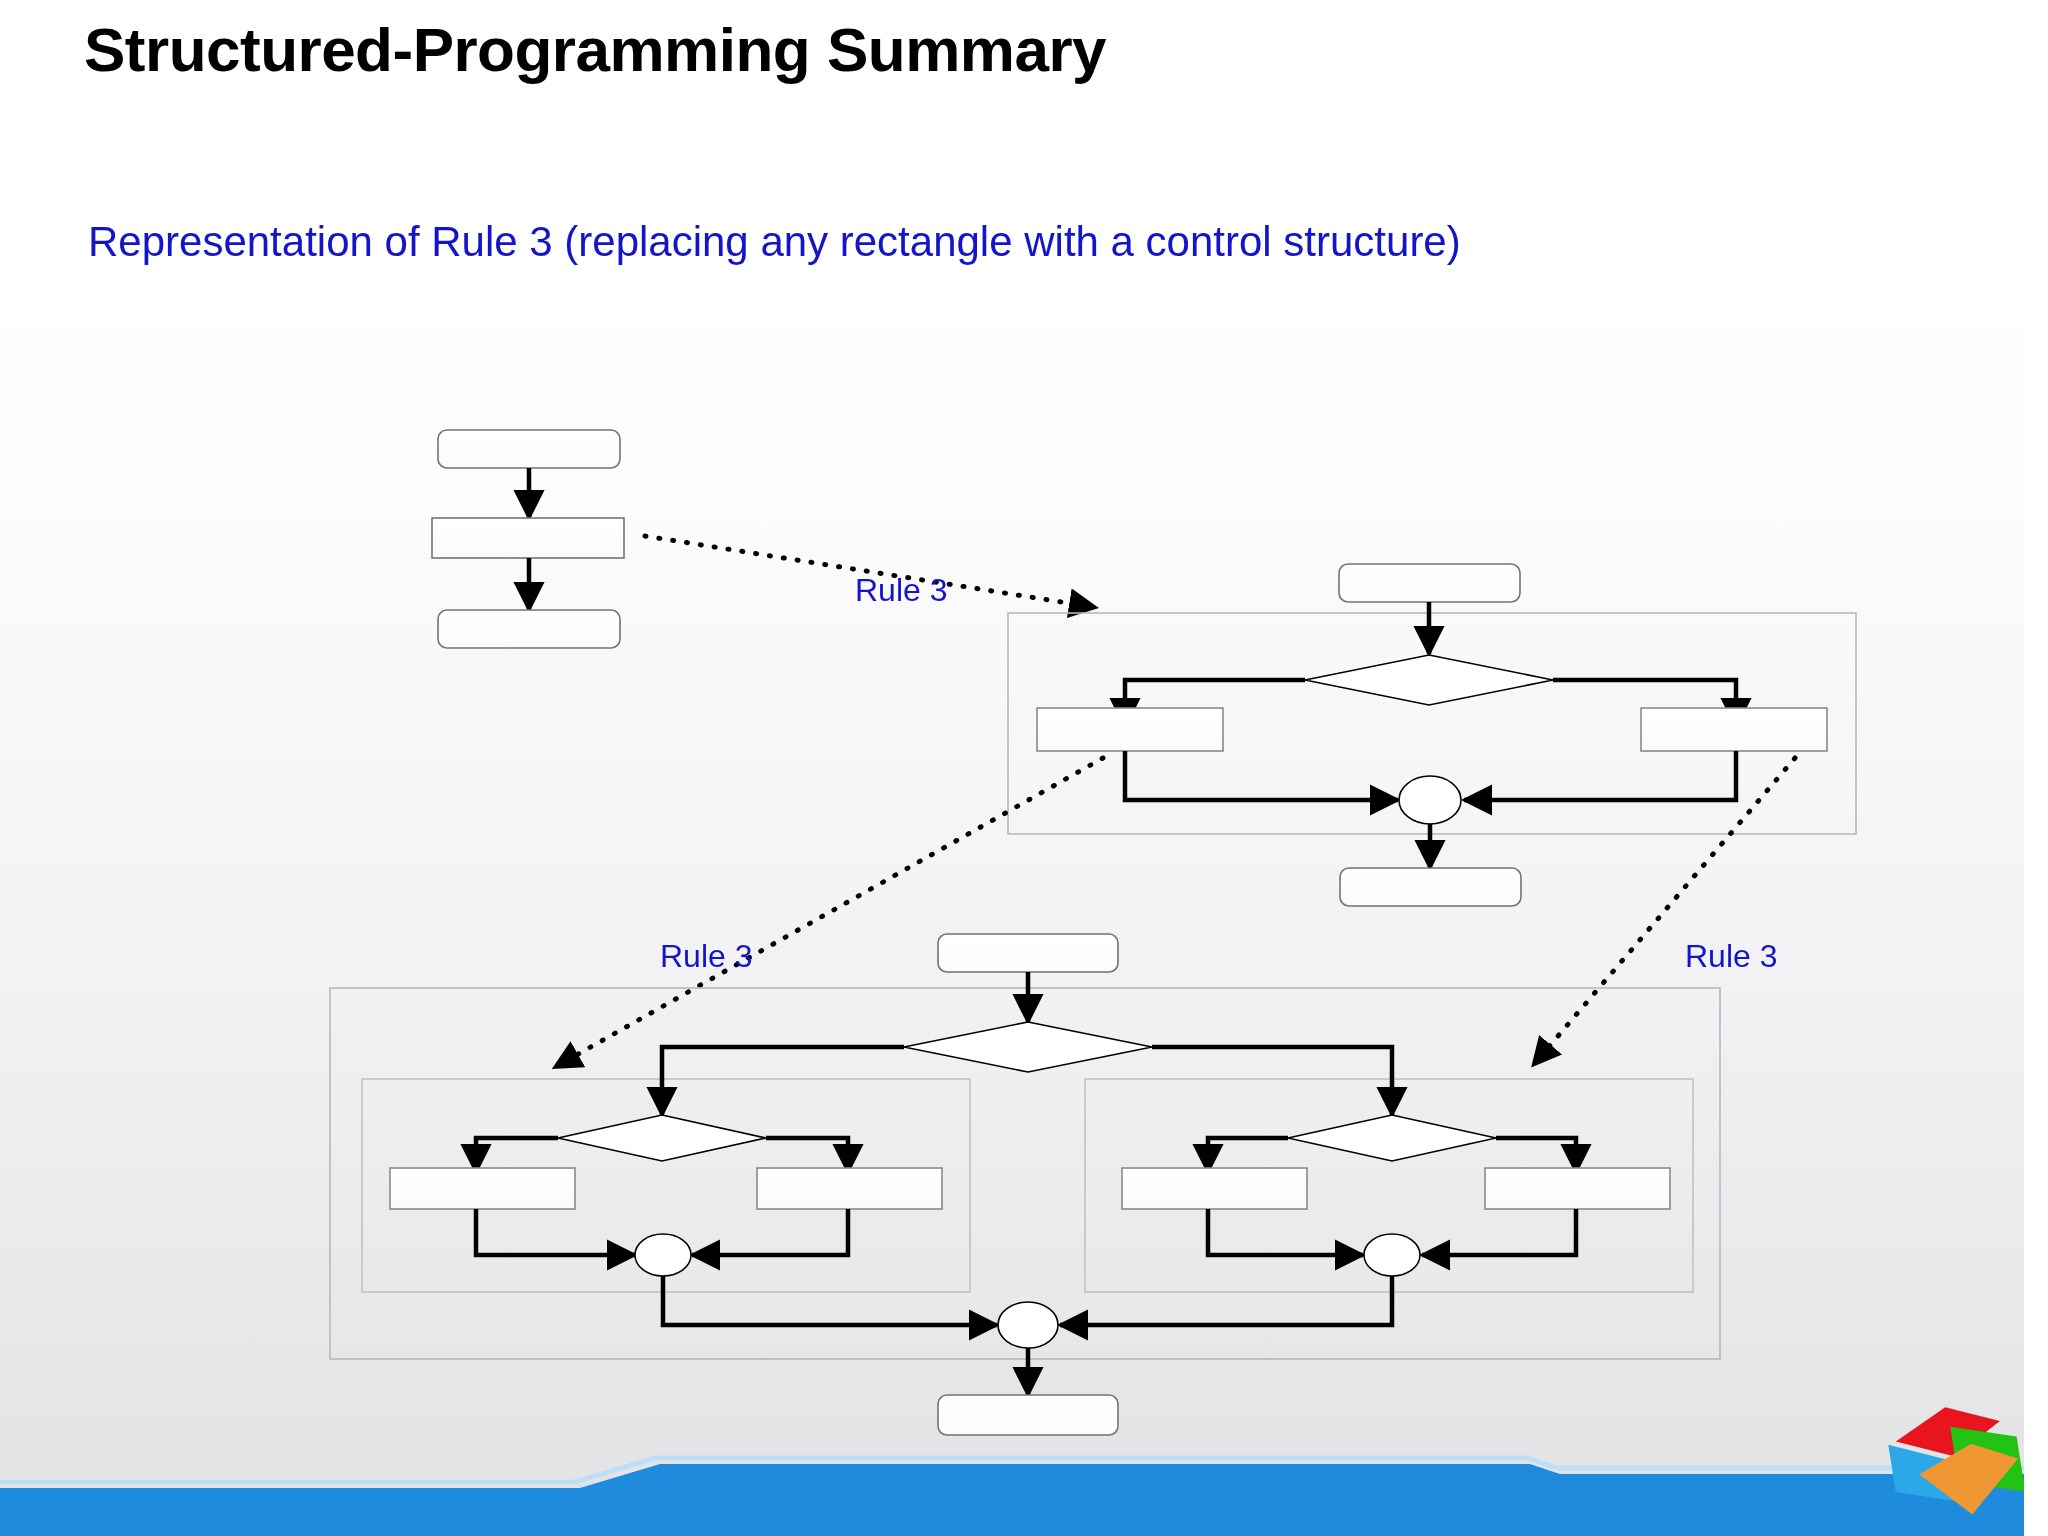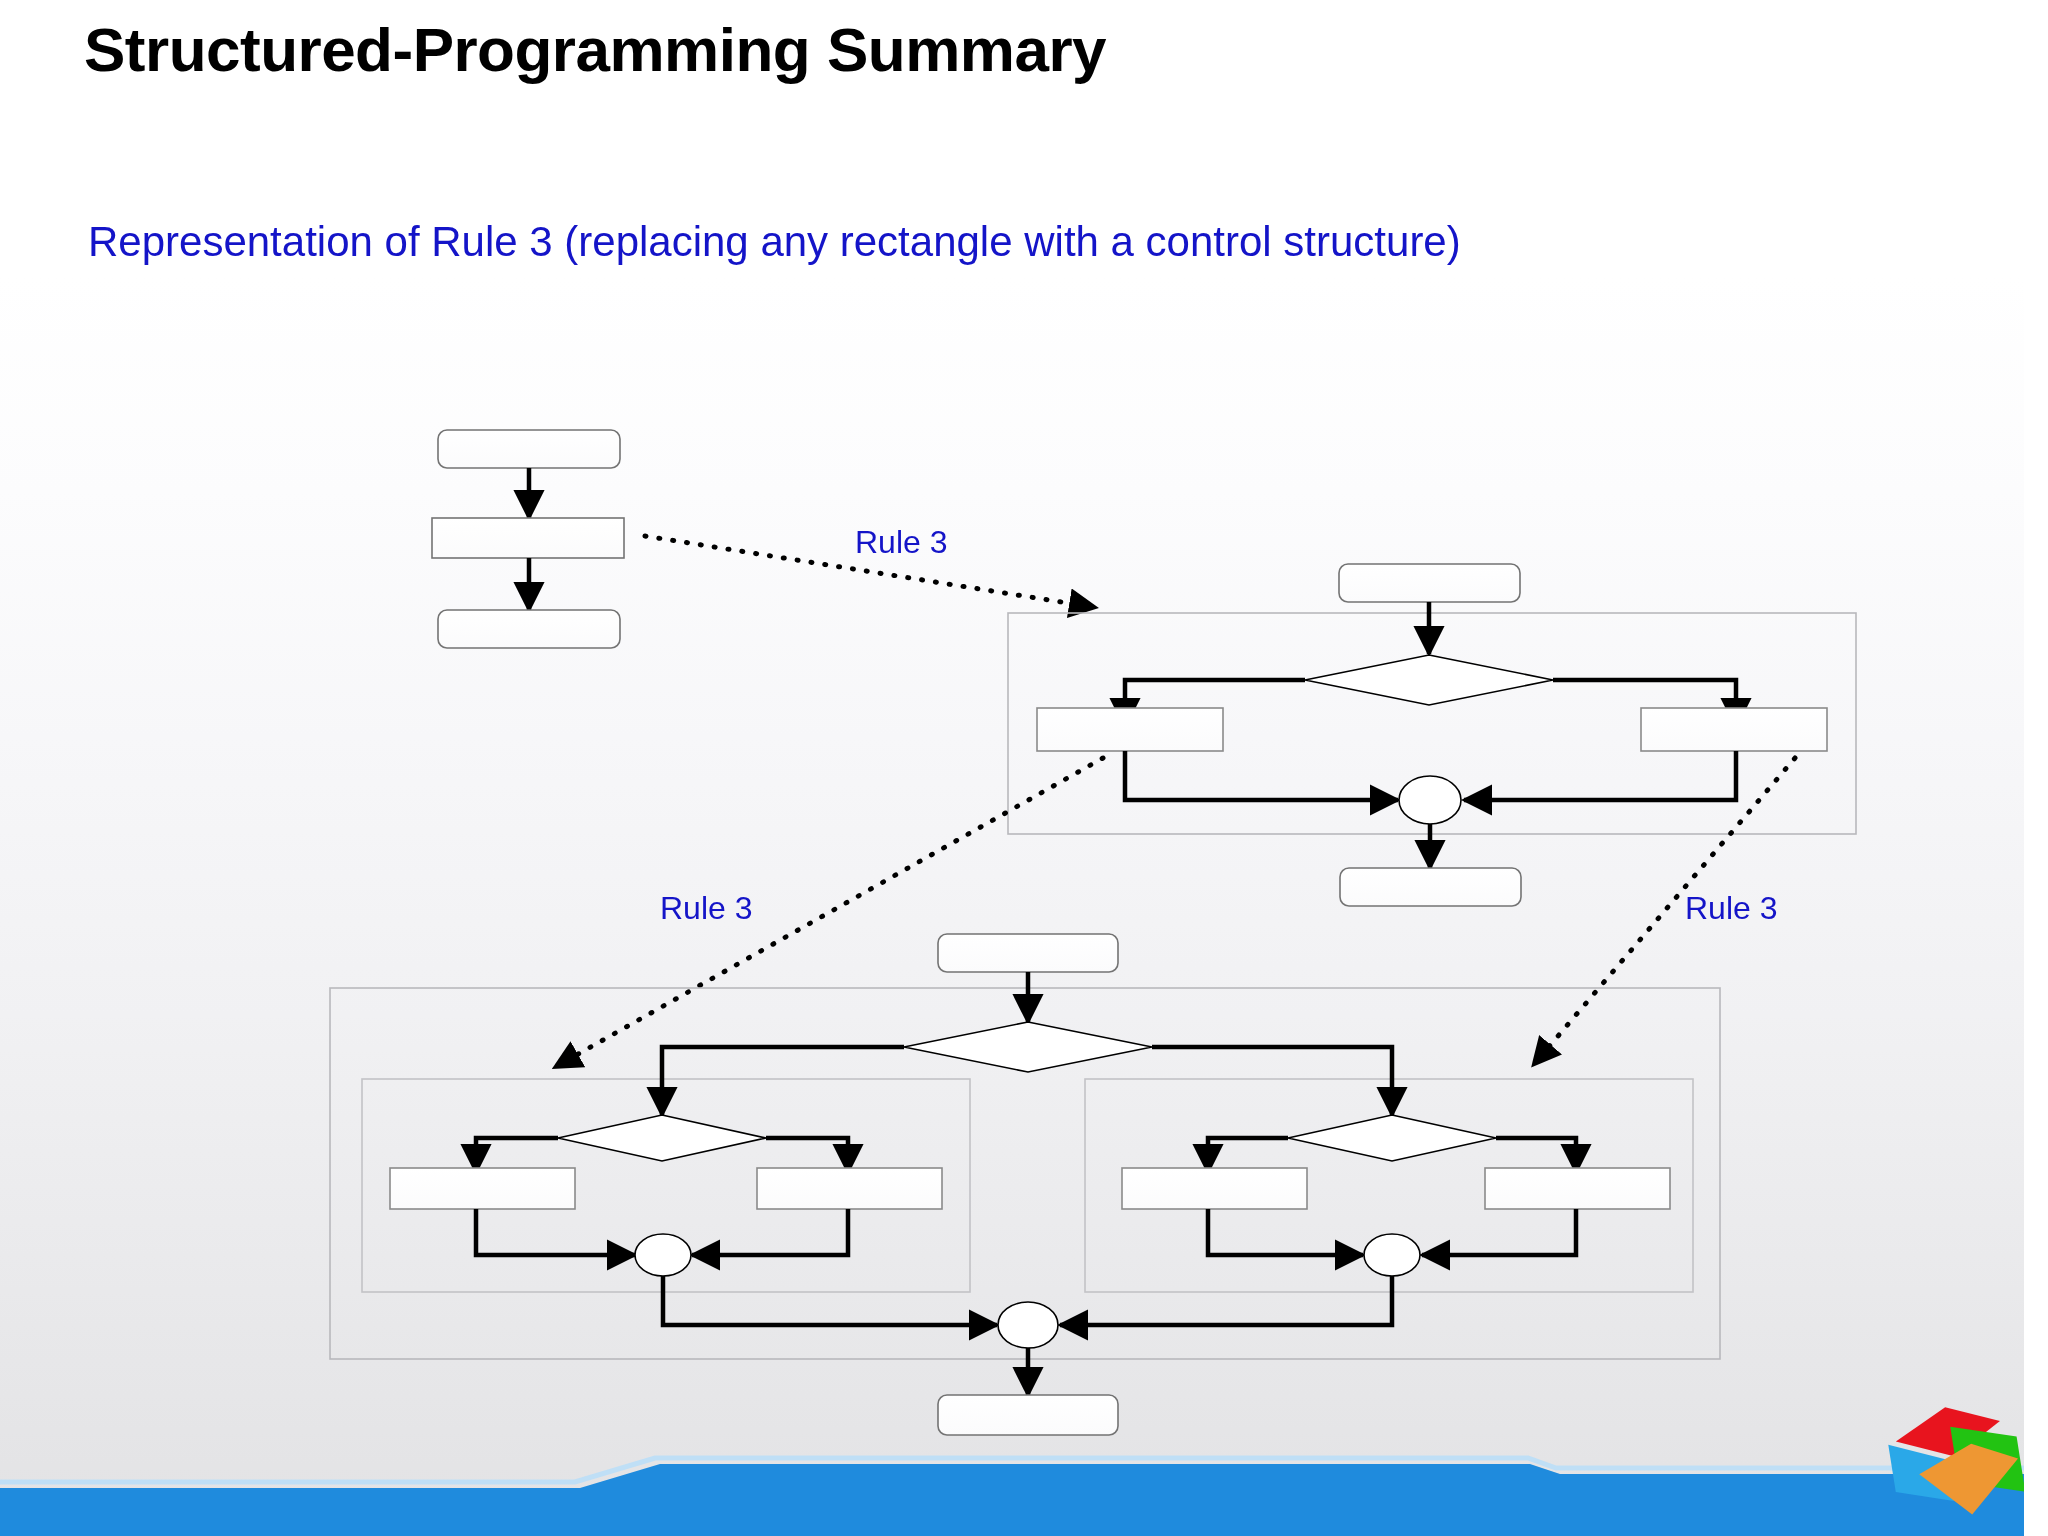--- a/index.html
+++ b/index.html
@@ -35,20 +35,21 @@
     font-size: 42px;
     color: #1414c8;
     white-space: nowrap;
     text-align: center;
   }
   .rule-label {
     position: absolute;
     font-size: 32px;
     color: #1414c8;
     white-space: nowrap;
+    margin-top: 48px;
   }
   #rule-label-1 { left: 855px; top: 524px; }
   #rule-label-2 { left: 660px; top: 890px; }
   #rule-label-3 { left: 1685px; top: 890px; }
 
   
   #diagram {
     position: absolute;
     left: 0;
     top: 0;

